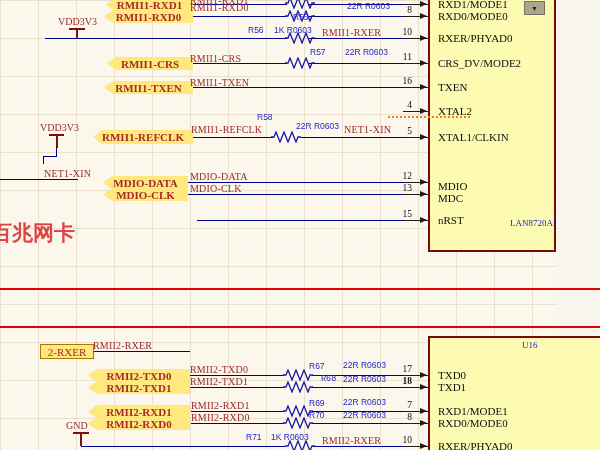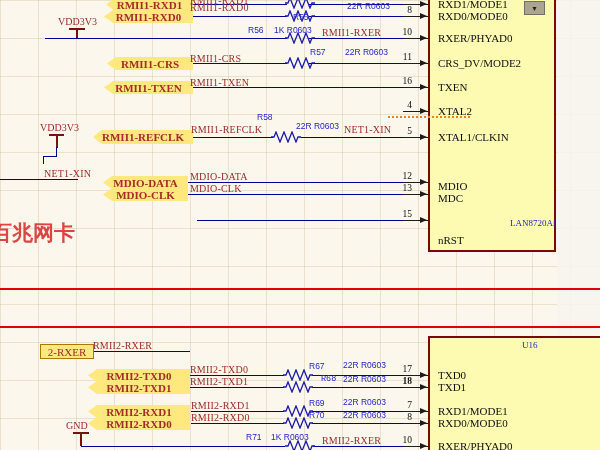--- a/index.html
+++ b/index.html
@@ -52,21 +52,21 @@
 
   <div class="pname" style="left:438px;top:-2px;">RXD1/MODE1</div>
   <div class="pname" style="left:438px;top:10px;">RXD0/MODE0</div>
   <div class="pname" style="left:438px;top:32px;">RXER/PHYAD0</div>
   <div class="pname" style="left:438px;top:57px;">CRS_DV/MODE2</div>
   <div class="pname" style="left:438px;top:81px;">TXEN</div>
   <div class="pname" style="left:438px;top:105px;">XTAL2</div>
   <div class="pname" style="left:438px;top:131px;">XTAL1/CLKIN</div>
   <div class="pname" style="left:438px;top:180px;">MDIO</div>
   <div class="pname" style="left:438px;top:192px;">MDC</div>
-  <div class="pname" style="left:438px;top:214px;margin-top:20px;">nRST</div>
+  <div class="pname" style="left:438px;top:214px;">nRST</div>
 
   <div class="pnum" style="top:5px;">8</div>
   <div class="pnum" style="top:27px;">10</div>
   <div class="pnum" style="top:52px;">11</div>
   <div class="pnum" style="top:76px;">16</div>
   <div class="pnum" style="top:100px;">4</div>
   <div class="pnum" style="top:126px;">5</div>
   <div class="pnum" style="top:171px;">12</div>
   <div class="pnum" style="top:183px;">13</div>
   <div class="pnum" style="top:209px;">15</div>

